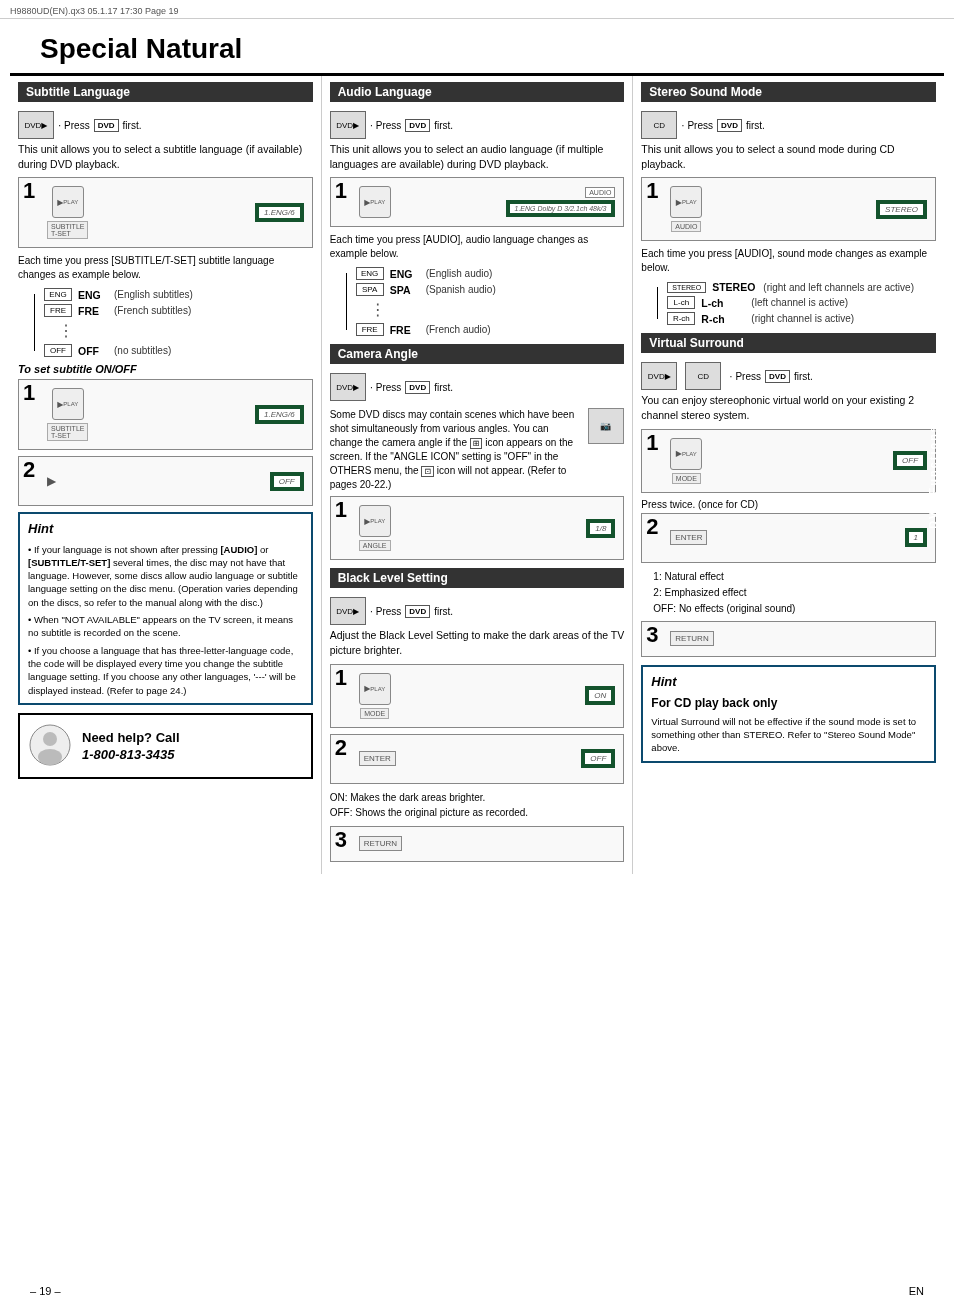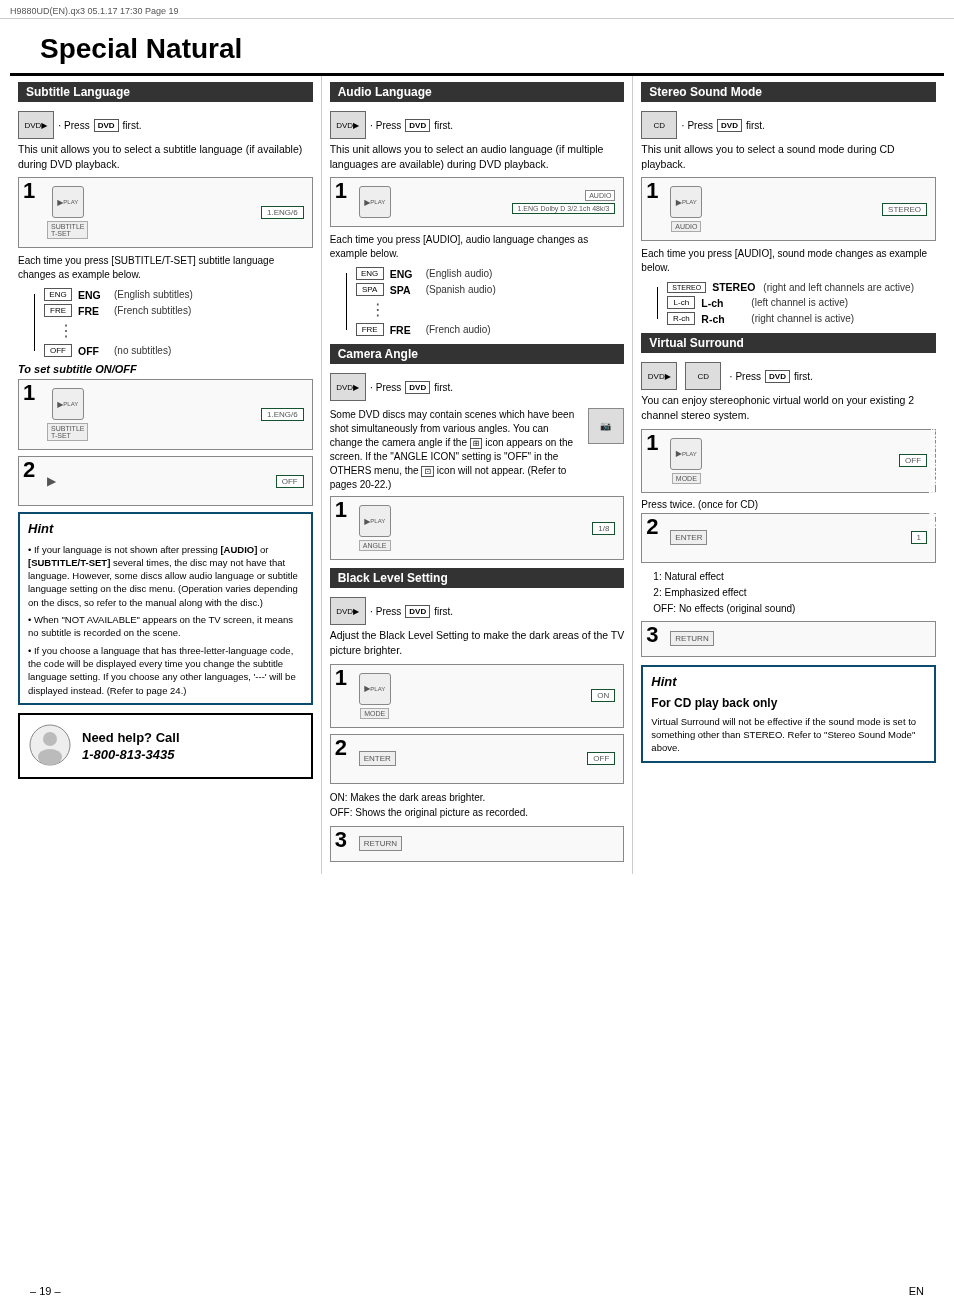--- a/index.html
+++ b/index.html
@@ -201,25 +201,26 @@
       margin: 3px 0;
     }
     .dvd-logo {
       border: 1px solid #555;
       padding: 1px 3px;
       font-size: 8px;
       font-weight: bold;
       background: #fff;
     }
     .screen-box {
-      border: 1px solid #14532d;
+      border: 4px solid #14532d;
       padding: 1px 5px;
       font-size: 8px;
       background: #fff;
       white-space: nowrap;
+      font-style: italic;
     }
     .small-img-placeholder {
       width: 36px;
       height: 28px;
       border: 1px solid #666;
       background: #ddd;
       display: inline-flex;
       align-items: center;
       justify-content: center;
       font-size: 8px;

